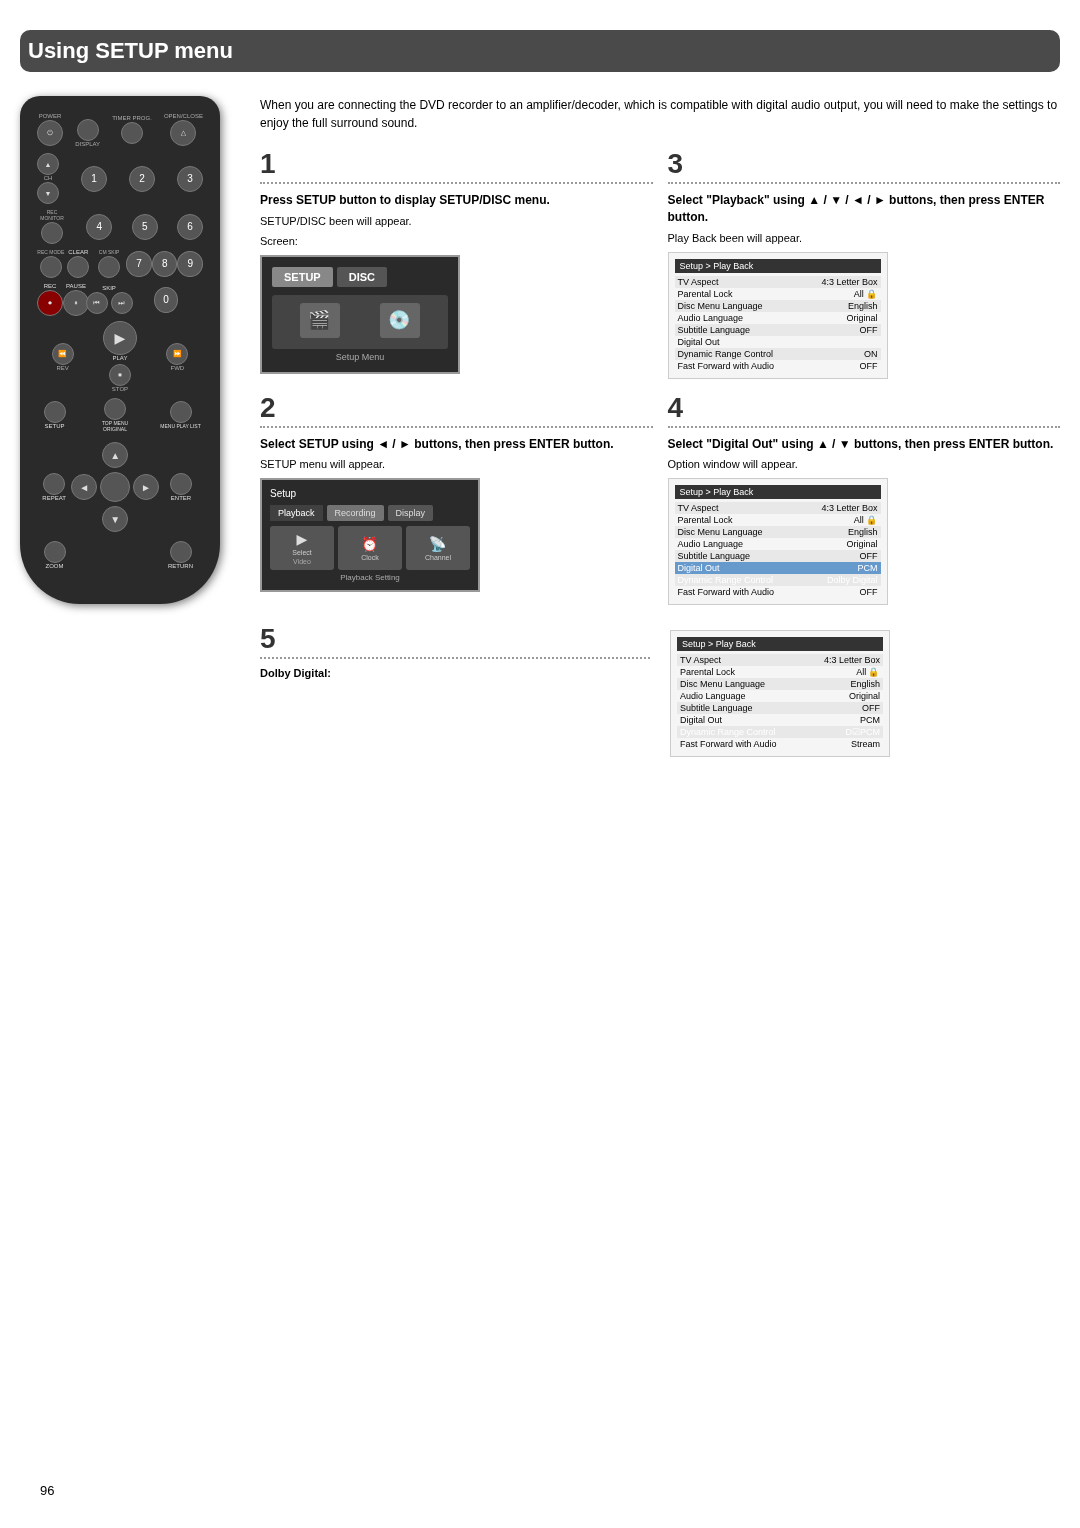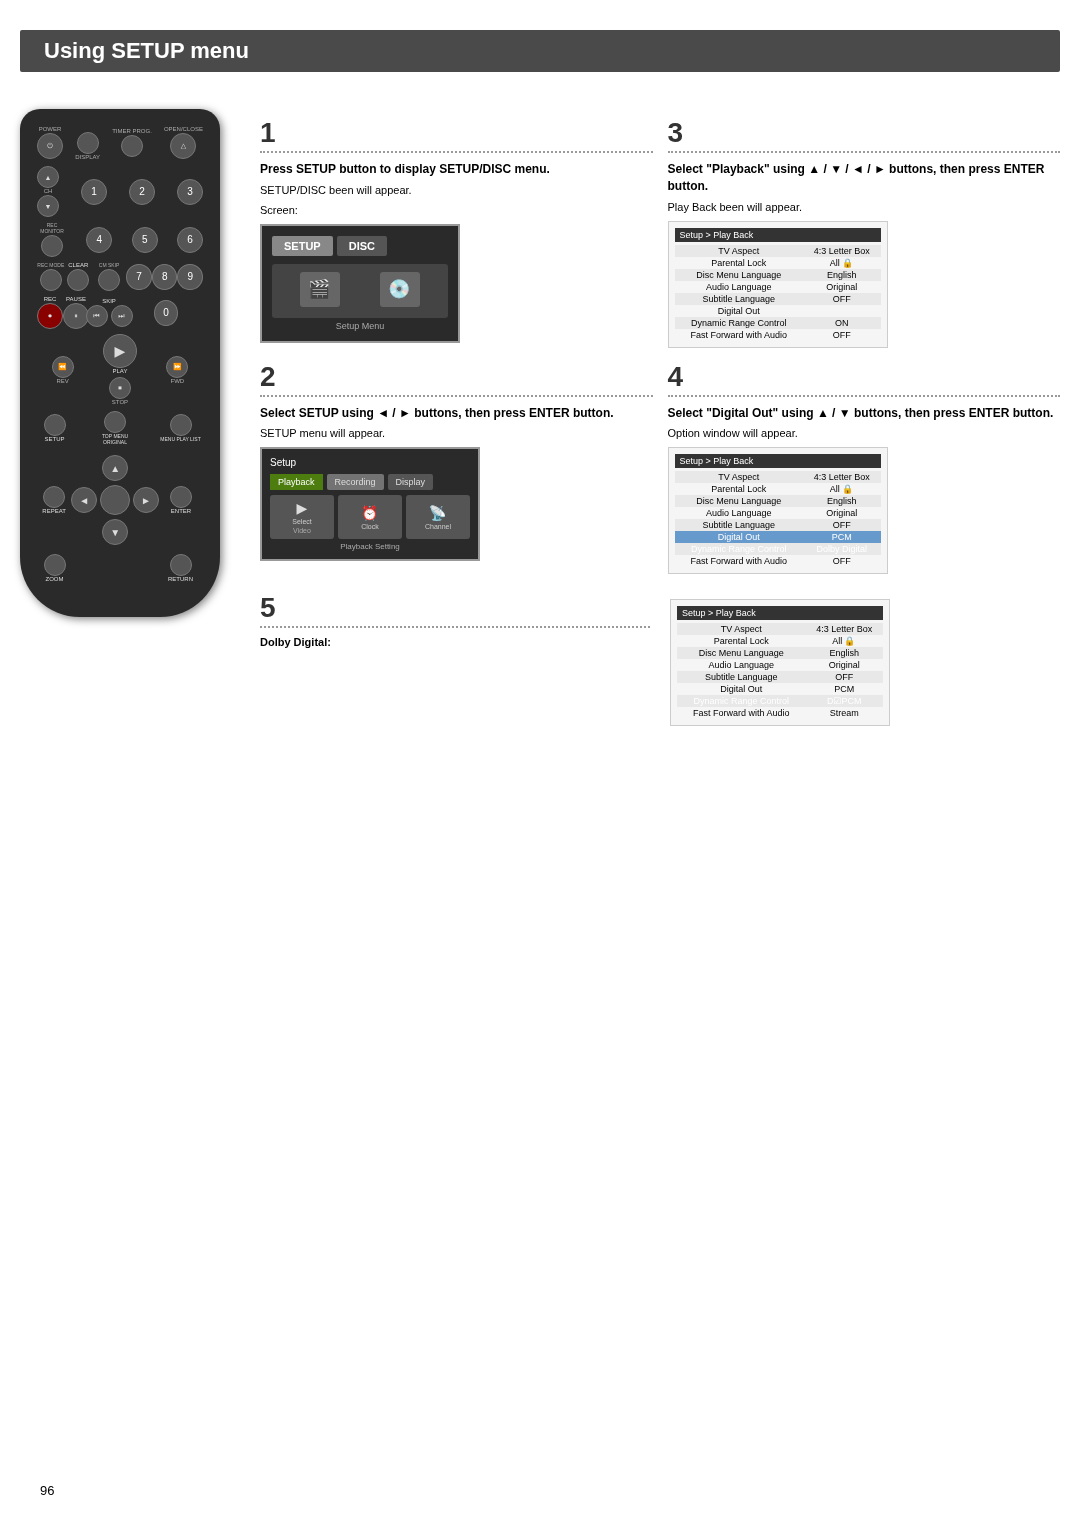--- a/index.html
+++ b/index.html
@@ -10,25 +10,25 @@
       font-family: Arial, Helvetica, sans-serif;
       font-size: 13px;
       overflow: hidden;
       position: relative;
     }
 
     
     .header-bar {
       background: #4a4a4a;
       color: #ffffff;
-      padding: 8px 24px;
+      padding: 8px 8px;
       font-size: 22px;
       font-weight: bold;
-      margin: 30px 20px 17px 20px;
-      border-radius: 2px;
+      margin: 30px 20px 4px 20px;
+      border-radius: 10px;
     }
 
     .main-content {
       display: flex;
       padding: 20px 20px 0 20px;
       gap: 20px;
     }
 
     
     .remote-section {
@@ -198,21 +198,20 @@
 
     .menu-table {
       width: 100%;
       border-collapse: collapse;
     }
 
     .menu-table td {
       font-size: 9px;
       padding: 1px 3px;
       border: none;
-      text-align: center;
     }
 
     .menu-table tr:nth-child(odd) {
       background: #e8e8e8;
     }
 
     .menu-table .highlight-row {
       background: #6699cc;
       color: white;
     }
@@ -490,20 +489,21 @@
         </div>
       </div>
 
     </div>
   </div>
 
   <div class="right-content">
 
 
 
+    <div class="body-text">When you are connecting the DVD recorder to an amplifier/decoder, which is compatible with digital audio output, you will need to make the settings to enjoy the full surround sound.</div>
 
     <div class="steps-grid">
 
       <div>
         <div class="step-number">1</div>
         <div class="step-dots"></div>
         <div class="step-instruction">
           <b>Press SETUP button to display SETUP/DISC menu.</b>
         </div>
         <div class="step-note">SETUP/DISC been will appear.</div>
@@ -583,21 +583,21 @@
         <div class="step-number">2</div>
         <div class="step-dots"></div>
         <div class="step-instruction">
           <b>Select SETUP using ◄ / ► buttons, then press ENTER button.</b>
         </div>
         <div class="step-note">SETUP menu will appear.</div>
 
         <div class="playback-screenshot">
           <div class="playback-title">Setup</div>
           <div style="display:flex;gap:4px;margin-bottom:5px;">
-            <div style="background:#4d7c0f;color:#fff;padding:3px 8px;font-size:9px;border-radius:0;">Playback</div>
+            <div style="background:#404040;color:#fff;padding:3px 8px;font-size:9px;border-radius:0;">Playback</div>
             <div style="background:#737373;color:#ddd;padding:3px 8px;font-size:9px;border-radius:2px;">Recording</div>
             <div style="background:#555;color:#ddd;padding:3px 8px;font-size:9px;border-radius:2px;">Display</div>
           </div>
           <div class="playback-grid">
             <div class="playback-item">
               <div class="playback-item-icon">▶</div>
               <div class="playback-item-label">Select</div>
               <div class="playback-sub-label">Video</div>
             </div>
             <div class="playback-item">

